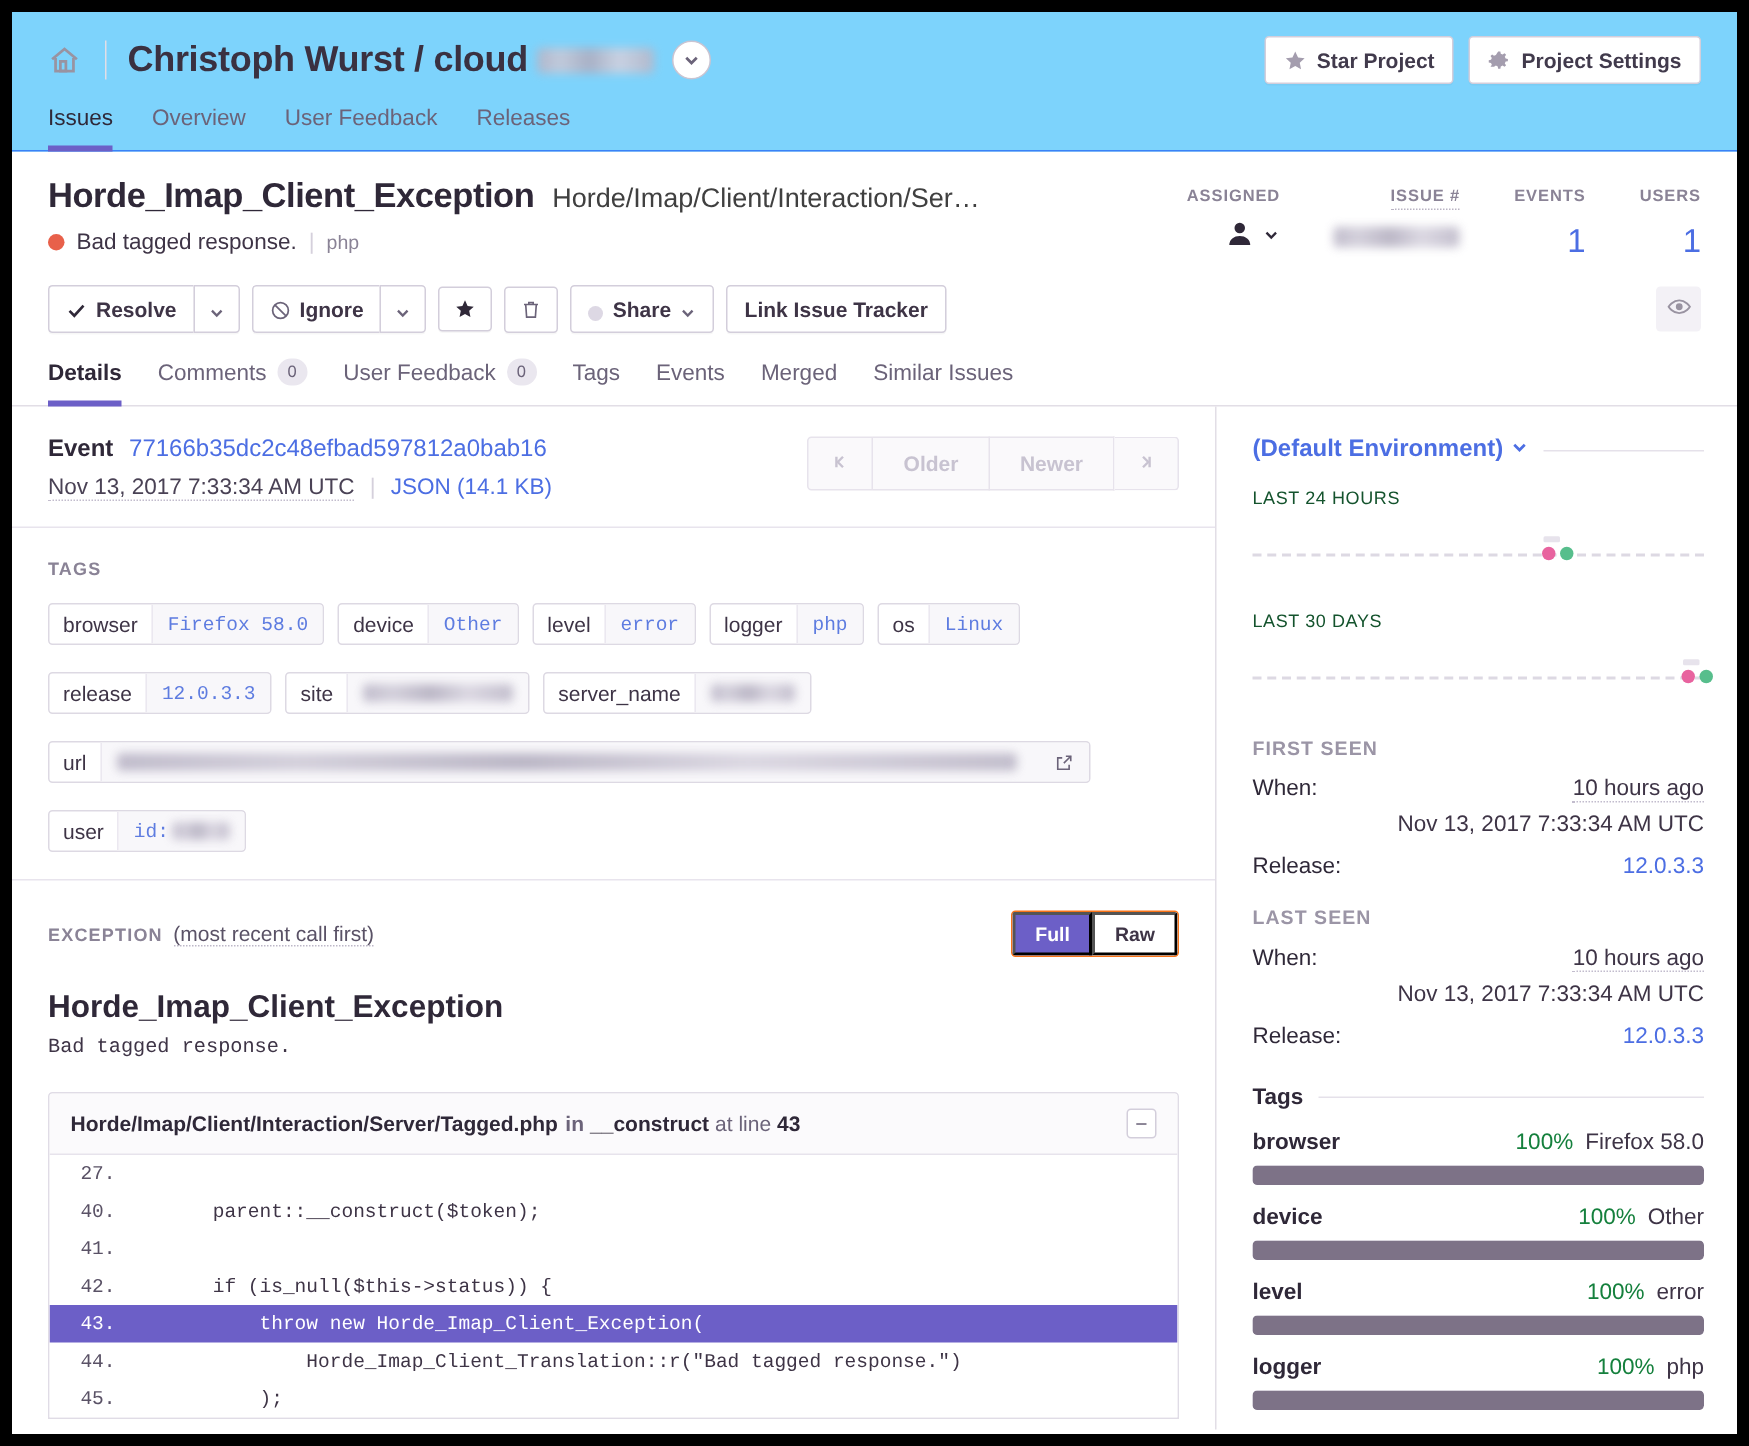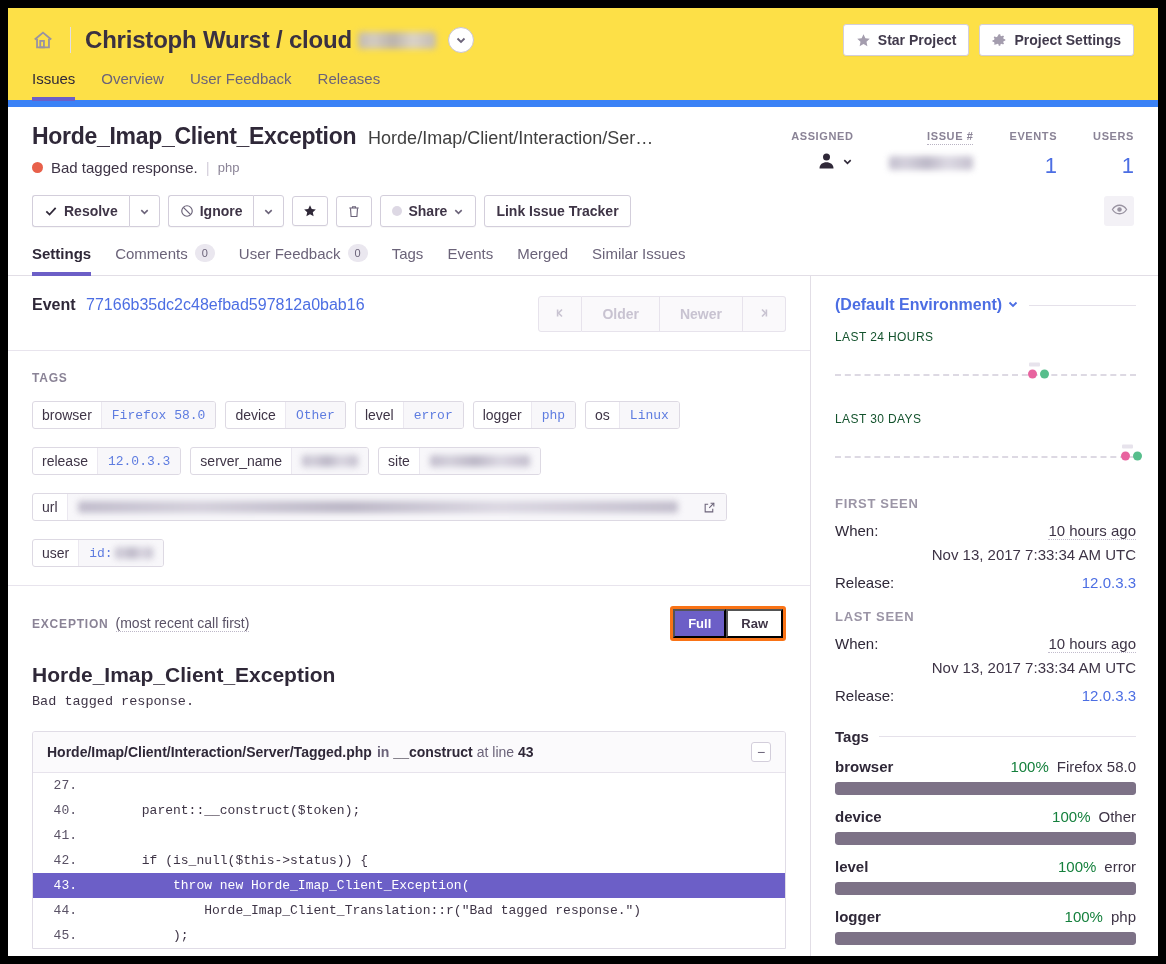--- a/index.html
+++ b/index.html
@@ -16,22 +16,22 @@
     position:absolute;
     left:8px; top:8px;
     width:1150px; height:948px;
     background:#fff;
     overflow:hidden;
   }
 
   
   .project-header {
     padding:16px 24px 0 24px;
-    border-bottom:7px solid #3b82f6;
-    background:#fde047;
+    border-bottom:1px solid #3b82f6;
+    background:#7dd3fc;
   }
   .proj-row { display:flex; align-items:center; }
   .home-icon { width:24px; height:24px; color:#9993a1; display:flex; align-items:center; }
   .divider-v { width:1px; height:26px; background:#e2dee6; margin:0 14px; }
   .proj-title {
     font-size:24px; font-weight:bold; color:#3a3141;
     letter-spacing:-0.2px; white-space:nowrap;
   }
   .blur-chunk {
     display:inline-block; vertical-align:middle;
@@ -84,21 +84,21 @@
     padding-bottom:2px;
   }
   .stat-label.plain { border-bottom:none; }
   .stat-value { font-size:22px; color:#4c6ee3; margin-top:9px; }
   .assigned-val { display:flex; justify-content:flex-end; align-items:center; gap:5px; margin-top:6px; color:#2f2838; }
 
   
   .action-bar { display:flex; align-items:center; gap:8px; margin-top:16px; }
   .btn-group { display:flex; }
   .abtn {
-    display:flex; align-items:center; gap:6px;
+    display:flex; align-items:flex-end; gap:6px;
     border:1px solid #d3cedb; background:#fff; border-radius:3px;
     padding:7px 11px; font-size:14px; font-weight:bold; color:#3e3446;
     box-shadow:0 1px 0 rgba(0,0,0,0.03); white-space:nowrap;
   }
   .btn-group .abtn:first-child { border-radius:3px 0 0 3px; border-right:none; }
   .btn-group .abtn.caret { border-radius:0 3px 3px 0; padding:7px 9px; color:#6b6379; }
   .abtn.icon-only { padding:7px 10px; }
   .abtn .gic { color:#6b6379; display:flex; }
   .share-dot { width:10px; height:10px; border-radius:50%; background:#ddd8e4; display:inline-block; }
   .eye-btn {
@@ -159,21 +159,21 @@
   }
   .tag-pill.wide { width:695px; }
   .tag-val.grow { flex:1; justify-content:flex-start; position:relative; }
   .ext-ic { margin-left:auto; color:#6b6379; display:flex; align-items:center; }
 
   
   .exc-section { padding:20px 24px 0 24px; }
   .exc-head { display:flex; align-items:center; }
   .exc-label { font-size:12px; letter-spacing:.8px; color:#8a8396; font-weight:bold; text-transform:uppercase; }
   .exc-note { font-size:14px; color:#5a5266; margin-left:7px; border-bottom:1px dotted #bdb7c8; }
-  .toggle-group { margin-left:auto; display:flex; border:3px solid #f97316; border-radius:3px; overflow:hidden; }
+  .toggle-group { margin-left:auto; display:flex; border:1px solid #f97316; border-radius:3px; overflow:hidden; }
   .toggle-btn { padding:5px 13px; font-size:13px; font-weight:bold; color:#3e3446; background:#fff; }
   .toggle-btn.active { background:#6c5fc7; color:#fff; }
   .exc-type { font-size:21px; font-weight:bold; color:#2f2838; margin-top:22px; }
   .exc-msg { font-family:"Liberation Mono", monospace; font-size:13.5px; color:#3e3446; margin-top:7px; }
 
   
   .frame { margin-top:22px; border:1px solid #e0dce6; border-radius:3px 3px 0 0; overflow:hidden; }
   .frame-head {
     background:#fbfafc; border-bottom:1px solid #e7e3ec;
     padding:10px 14px; display:flex; align-items:center; font-size:14px; color:#6b6379;
@@ -390,21 +390,21 @@
           <svg width="17" height="17" viewBox="0 0 24 24" fill="none" stroke="currentColor" stroke-width="1.8">
               <path d="M2 12s3.8-6 10-6 10 6 10 6-3.8 6-10 6S2 12 2 12z"></path>
               <circle cx="12" cy="12" r="2.3" fill="currentColor"></circle>
             </svg>
         </span>
       </div>
     </div>
 
     <div class="sub-tabs">
       <div class="sub-tab active">
-        <span>Settings</span>
+        <span>Details</span>
       </div>
       <div class="sub-tab">
         <span>Comments</span>
         <span class="badge">0</span>
       </div>
       <div class="sub-tab">
         <span>User Feedback</span>
         <span class="badge">0</span>
       </div>
       <div class="sub-tab">Tags</div>
@@ -416,20 +416,25 @@
 
   <div class="body-split">
 
     <div class="main-col">
 
       <div class="event-block">
         <div class="event-info">
           <div class="event-line1">
             <span class="event-label">Event</span>
             <span class="event-id">77166b35dc2c48efbad597812a0bab16</span>
+          </div>
+          <div class="event-line2">
+            <span class="dotted">Nov 13, 2017 7:33:34 AM UTC</span>
+            <span class="pipe" style="margin:0 6px;">|</span>
+            <span class="event-json">JSON (14.1 KB)</span>
           </div>
         </div>
         <div class="pager">
           <button class="pager-btn">
             <svg width="12" height="12" viewBox="0 0 12 12" fill="none" stroke="currentColor" stroke-width="1.6">
                 <path d="M8 2.5 4.5 6 8 9.5"></path>
                 <path d="M3.6 2.5v7"></path>
               </svg>
           </button>
           <button class="pager-btn">Older</button>
@@ -465,29 +470,29 @@
           <div class="tag-pill">
             <span class="tag-key">os</span>
             <span class="tag-val">Linux</span>
           </div>
           <div style="flex-basis:100%;height:0;"></div>
           <div class="tag-pill">
             <span class="tag-key">release</span>
             <span class="tag-val">12.0.3.3</span>
           </div>
           <div class="tag-pill">
+            <span class="tag-key">site</span>
+            <span class="tag-val">
+              <span class="blur-chunk" style="width:100px;height:12px;"></span>
+            </span>
+          </div>
+          <div class="tag-pill">
             <span class="tag-key">server_name</span>
             <span class="tag-val">
               <span class="blur-chunk" style="width:56px;height:12px;"></span>
-            </span>
-          </div>
-          <div class="tag-pill">
-            <span class="tag-key">site</span>
-            <span class="tag-val">
-              <span class="blur-chunk" style="width:100px;height:12px;"></span>
             </span>
           </div>
           <div style="flex-basis:100%;height:0;"></div>
           <div class="tag-pill wide">
             <span class="tag-key">url</span>
             <span class="tag-val grow">
               <span class="blur-chunk" style="width:600px;height:12px;"></span>
               <span class="ext-ic">
                 <svg width="13" height="13" viewBox="0 0 24 24" fill="none" stroke="currentColor" stroke-width="2">
                     <path d="M14 4h6v6"></path>

